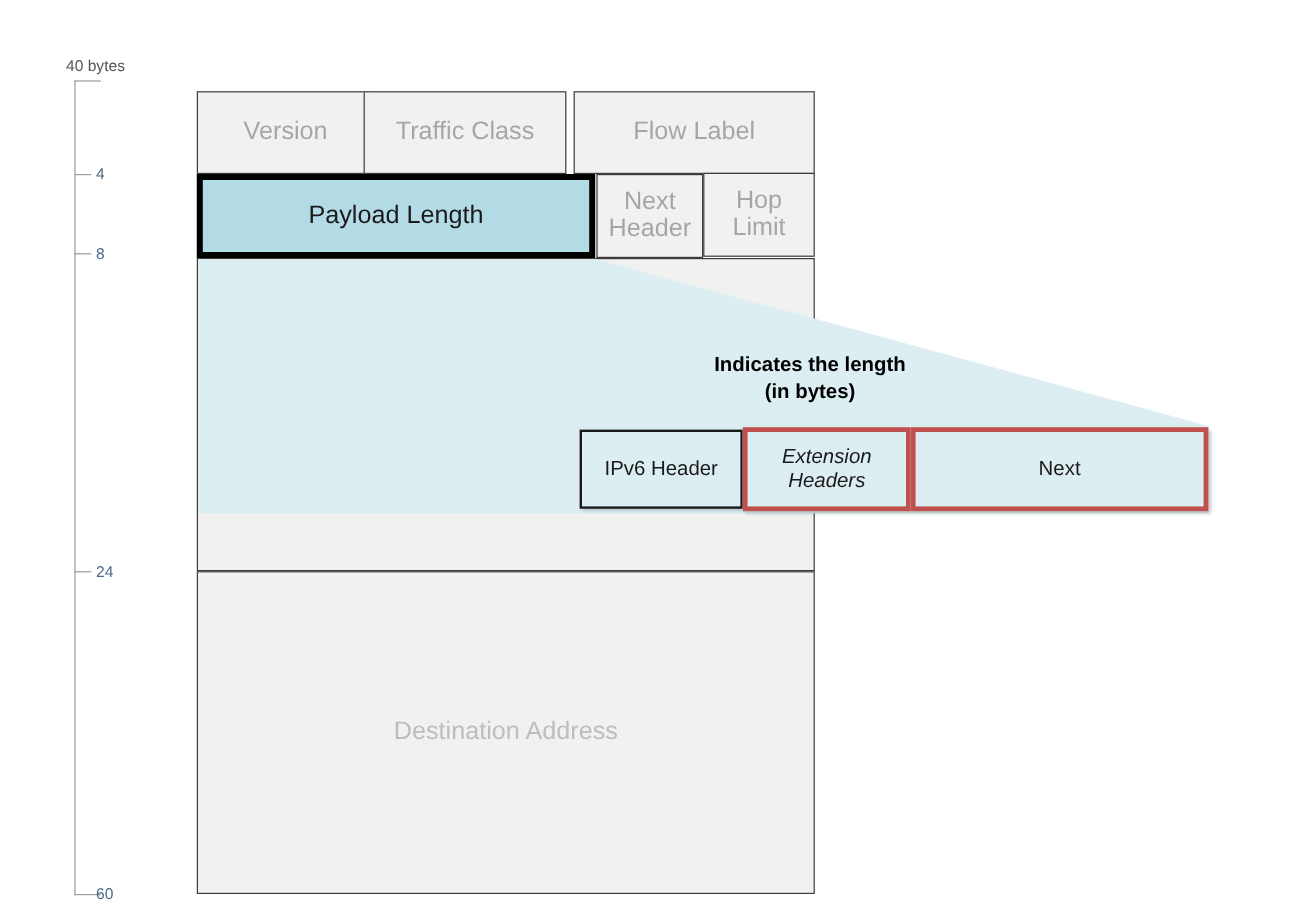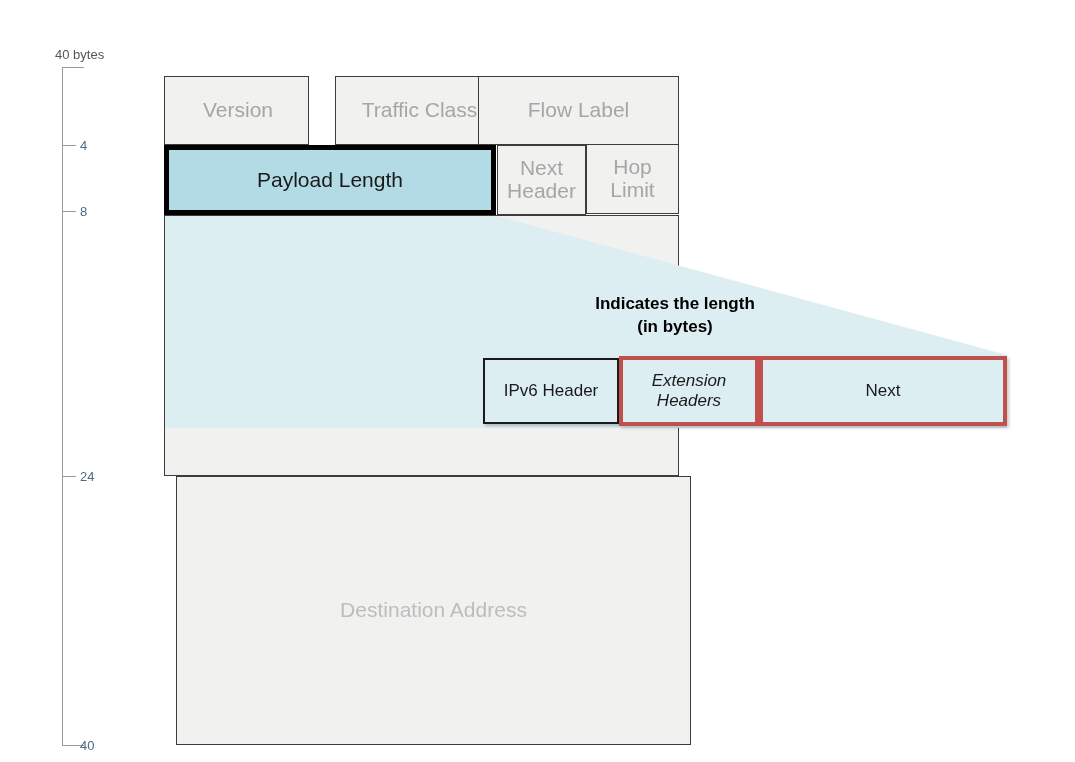--- a/index.html
+++ b/index.html
@@ -158,36 +158,36 @@
 
   <div class="tick" style="top:145px;"></div>
   <div class="tick-label" style="top:145px;">4</div>
 
   <div class="tick" style="top:211px;"></div>
   <div class="tick-label" style="top:211px;">8</div>
 
   <div class="tick" style="top:476px;"></div>
   <div class="tick-label" style="top:476px;">24</div>
 
-  <div class="tick-label" style="top:745px;">40</div>
+  <div class="tick-label" style="top:745px;">60</div>
 
   <div id="header-table">
     <div class="cell" style="left:0px; top:0px; width:145px; height:69px;padding-left:6px;">Version</div>
 
-    <div class="cell" style="left:139px; top:0px; width:169px; height:69px;margin-left:32px;">Traffic Class</div>
+    <div class="cell" style="left:139px; top:0px; width:169px; height:69px;">Traffic Class</div>
 
     <div class="cell" style="left:314px; top:0px; width:201px; height:69px;">Flow Label</div>
 
     <div class="cell" style="left:333px; top:69px; width:89px; height:70px;">Next Header</div>
 
     <div class="cell" style="left:422px; top:68px; width:93px; height:70px;">Hop Limit</div>
 
     <div class="cell faint" style="left:0px; top:139px; width:515px; height:261px;">Source Address</div>
 
-    <div class="cell faint" style="left:12px; top:400px; width:515px; height:269px;">Destination Address</div>
+    <div class="cell faint" style="left:0px; top:400px; width:515px; height:269px;">Destination Address</div>
   </div>
 
   <svg id="cone" viewBox="0 0 1075 762" preserveAspectRatio="none">
     <polygon points="165,216 497,216 1007,355 1007,428 165,428" fill="#ddeef3"></polygon>
   </svg>
 
   <div id="callout-note">
     <div>Indicates the length</div>
     <div>(in bytes)</div>
   </div>

